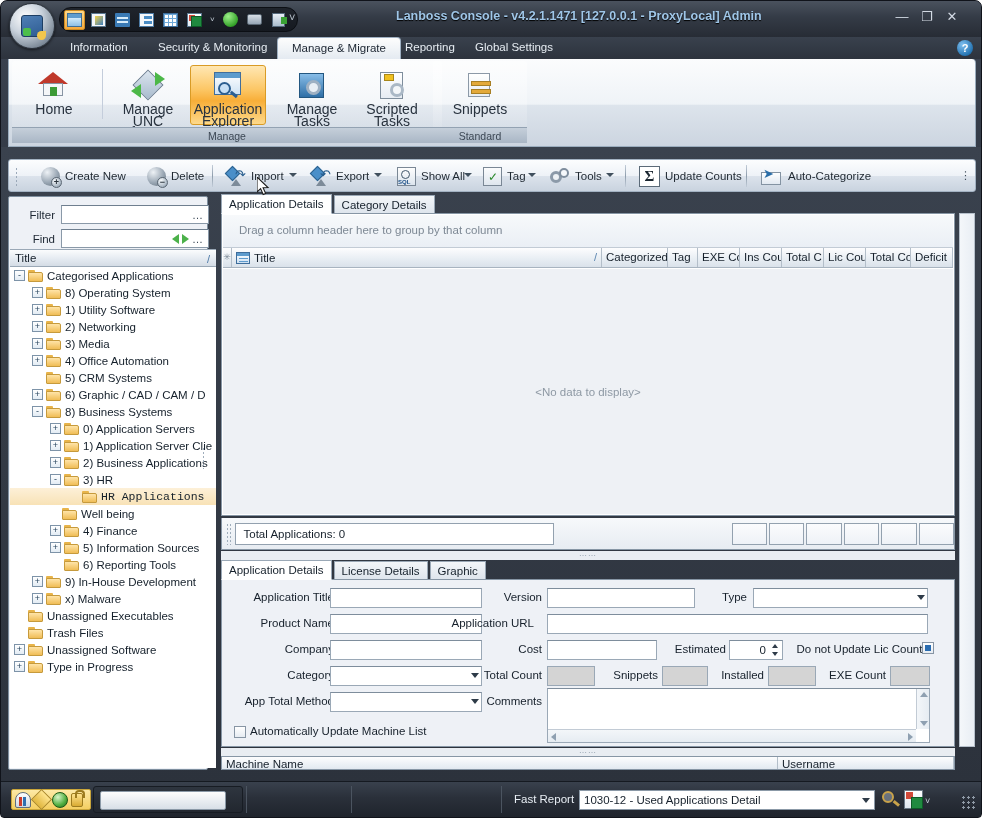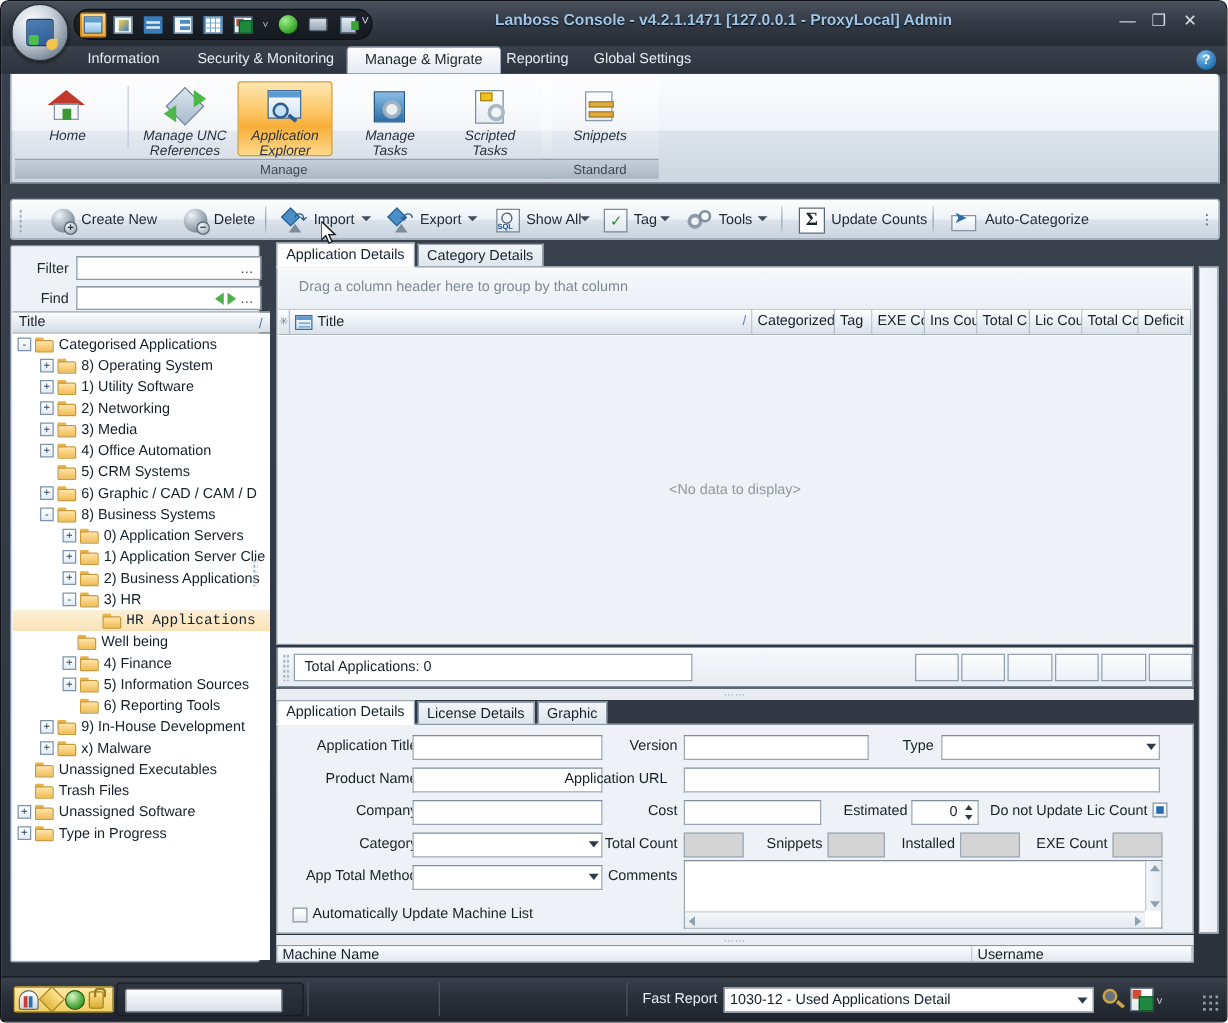--- a/index.html
+++ b/index.html
@@ -147,21 +147,21 @@
   .rbtn {
     position: absolute; top: 4px; width: 76px; height: 60px;
     text-align: center; border-radius: 3px;
     border: 1px solid transparent;
   }
   .rbtn.active {
     background: linear-gradient(180deg,#ffe7b3 0%,#fcc766 40%,#f8ae38 60%,#fdd98c 100%);
     border: 1px solid #d99b26;
   }
   .rbtn .bico { margin: 4px auto 2px; width: 32px; height: 32px; position: relative; }
-  .rbtn .blabel { font-size: 11px; color: #28323e; line-height: 11.5px; padding: 0 2px; font-style: italic; }
+  .rbtn .blabel { font-size: 14px; color: #28323e; line-height: 11.5px; padding: 0 2px; }
 
   .bi-home { width:30px; height:26px; }
   .bi-home .roof { position:absolute; left:0; top:2px; width:0; height:0;
      border-left:15px solid transparent; border-right:15px solid transparent; border-bottom:12px solid #c0392b; }
   .bi-home .body { position:absolute; left:5px; top:13px; width:20px; height:13px; background:#f4f6f8; border:1px solid #8794a3; }
   .bi-home .door { position:absolute; left:12px; top:17px; width:7px; height:9px; background:#3c9a36; }
 
   .bi-unc .pencil { position:absolute; left:5px; top:4px; width:22px; height:22px;
      background: linear-gradient(135deg,#dbe5ef 0%,#a8bbcd 100%); border:1px solid #6a7d90; transform: rotate(45deg); }
   .bi-unc .arrow1 { position:absolute; left:-1px; top:14px; width:0;height:0;
@@ -993,21 +993,21 @@
       <span class="fld-label" style="left:260px; top:63px; width:60px;">Cost</span>
       <span class="fld-input" style="left:325px; top:60px; width:110px;"></span>
 
       <span class="fld-label" style="left:444px; top:63px; width:60px;">Estimated</span>
       <span class="fld-spin" style="left:507px; top:60px; width:54px;">
         <span>0</span>
         <span class="up"></span>
         <span class="dn"></span>
       </span>
 
-      <span class="fld-label" style="left:570px; top:63px; width:135px; text-align:left;">Do not Update Lic Count</span>
+      <span class="fld-label" style="left:570px; top:63px; width:135px; text-align:center;">Do not Update Lic Count</span>
       <span class="chkbox blue" style="left:700px; top:62px;"></span>
 
       <span class="fld-label" style="left:244px; top:89px; width:76px;">Total Count</span>
       <span class="fld-input ro" style="left:325px; top:86px; width:48px;"></span>
 
       <span class="fld-label" style="left:382px; top:89px; width:54px;">Snippets</span>
       <span class="fld-input ro" style="left:440px; top:86px; width:46px;"></span>
 
       <span class="fld-label" style="left:492px; top:89px; width:50px;">Installed</span>
       <span class="fld-input ro" style="left:546px; top:86px; width:48px;"></span>

